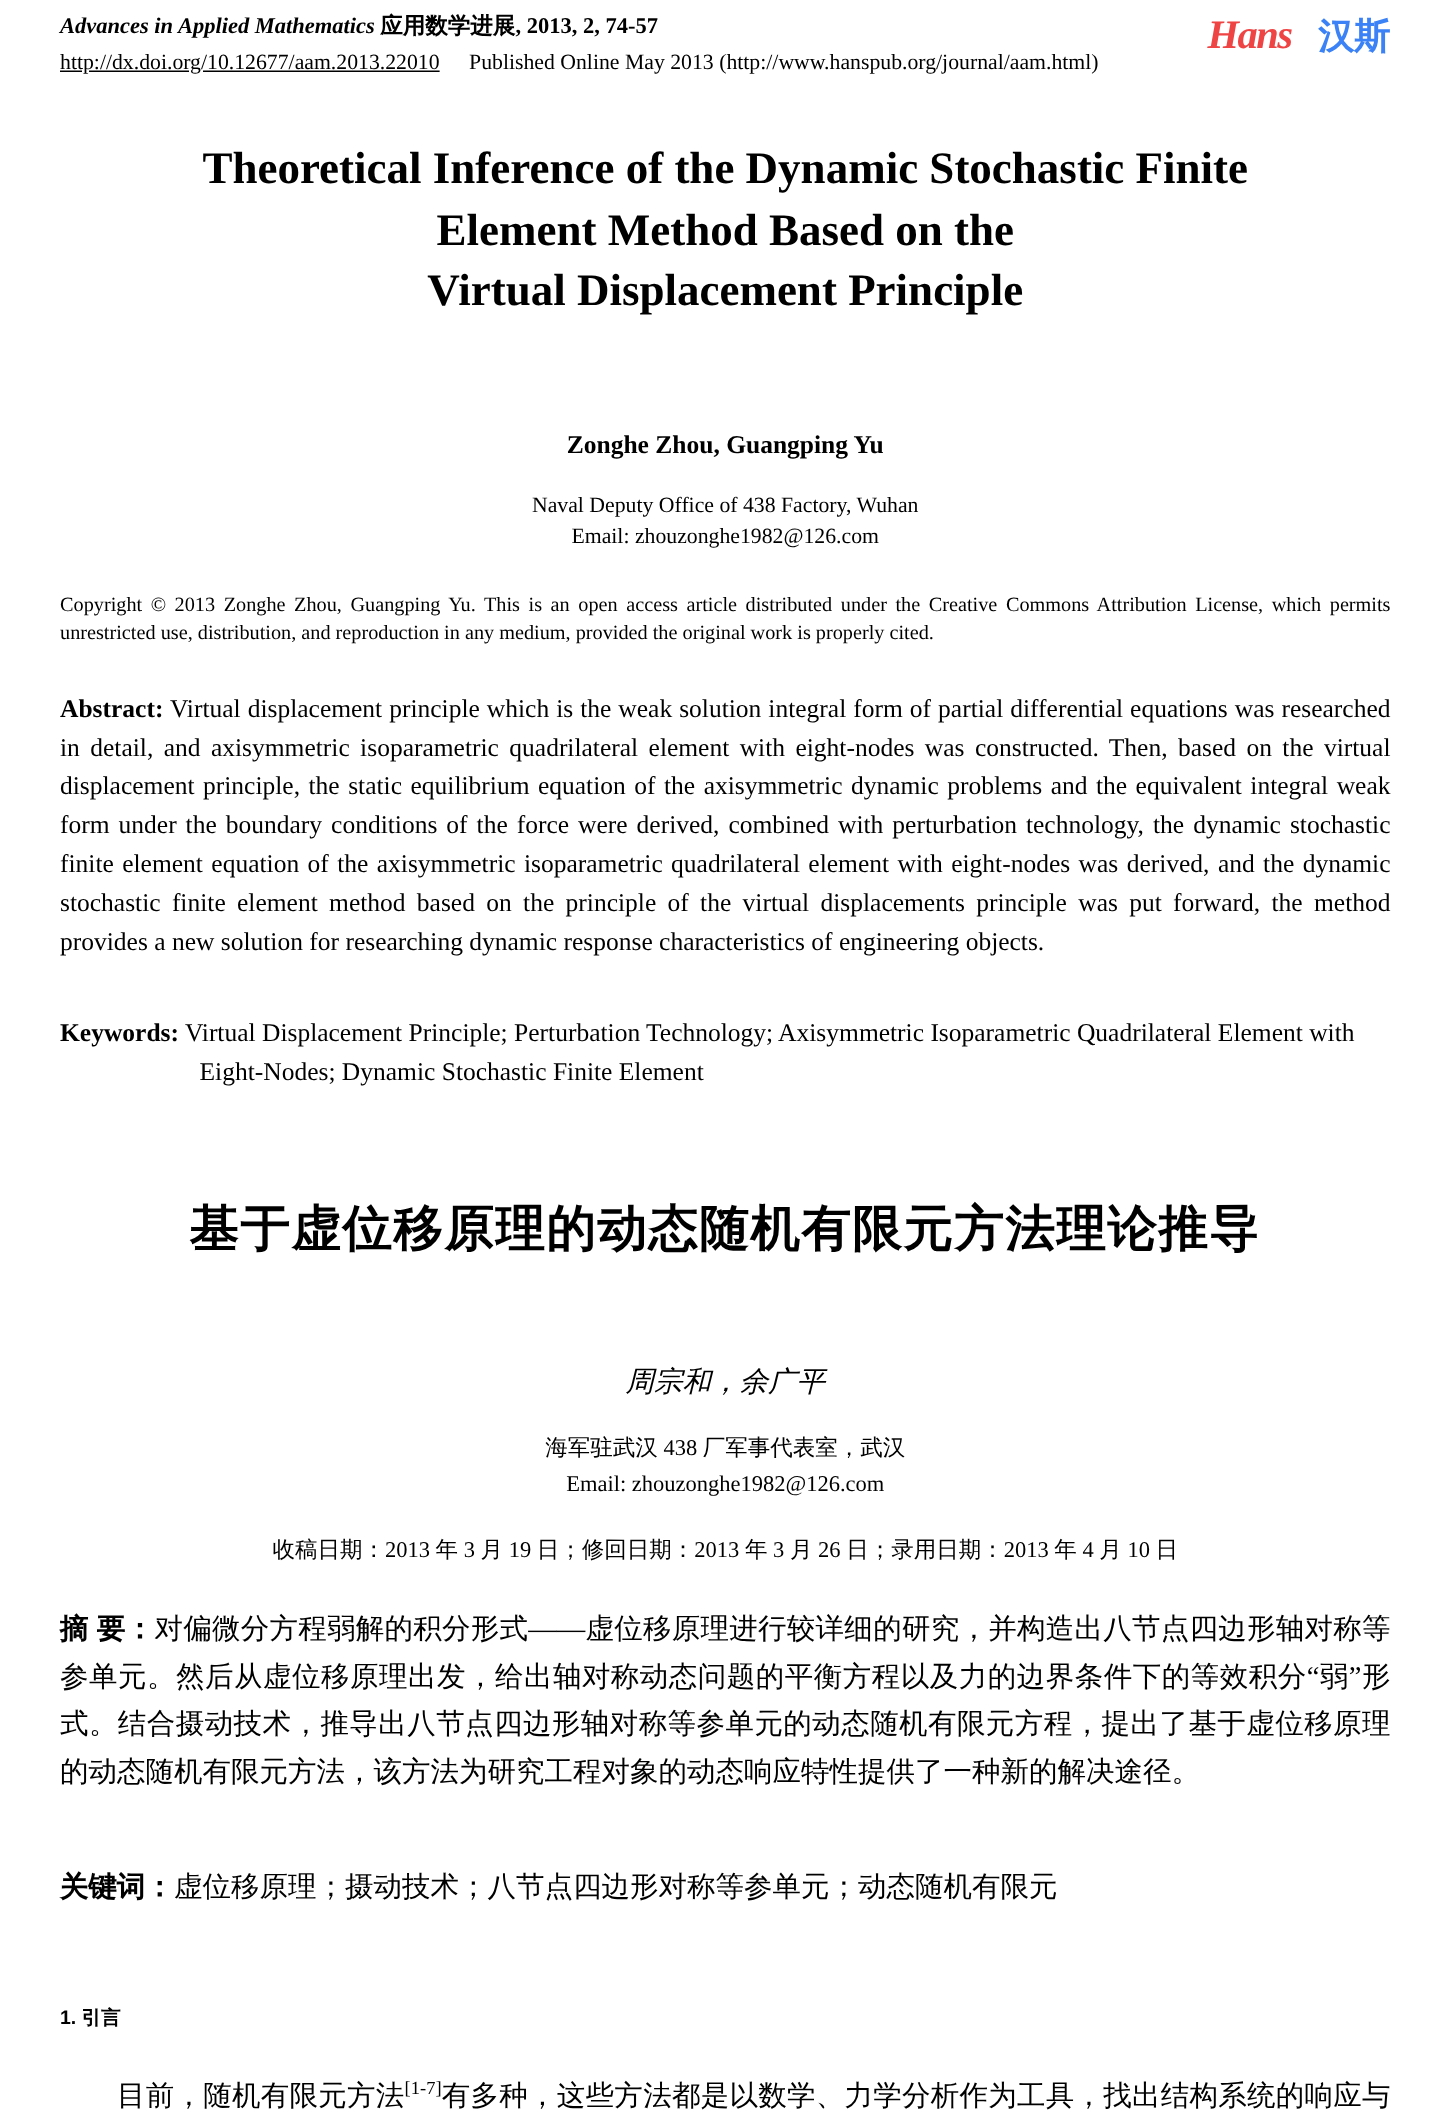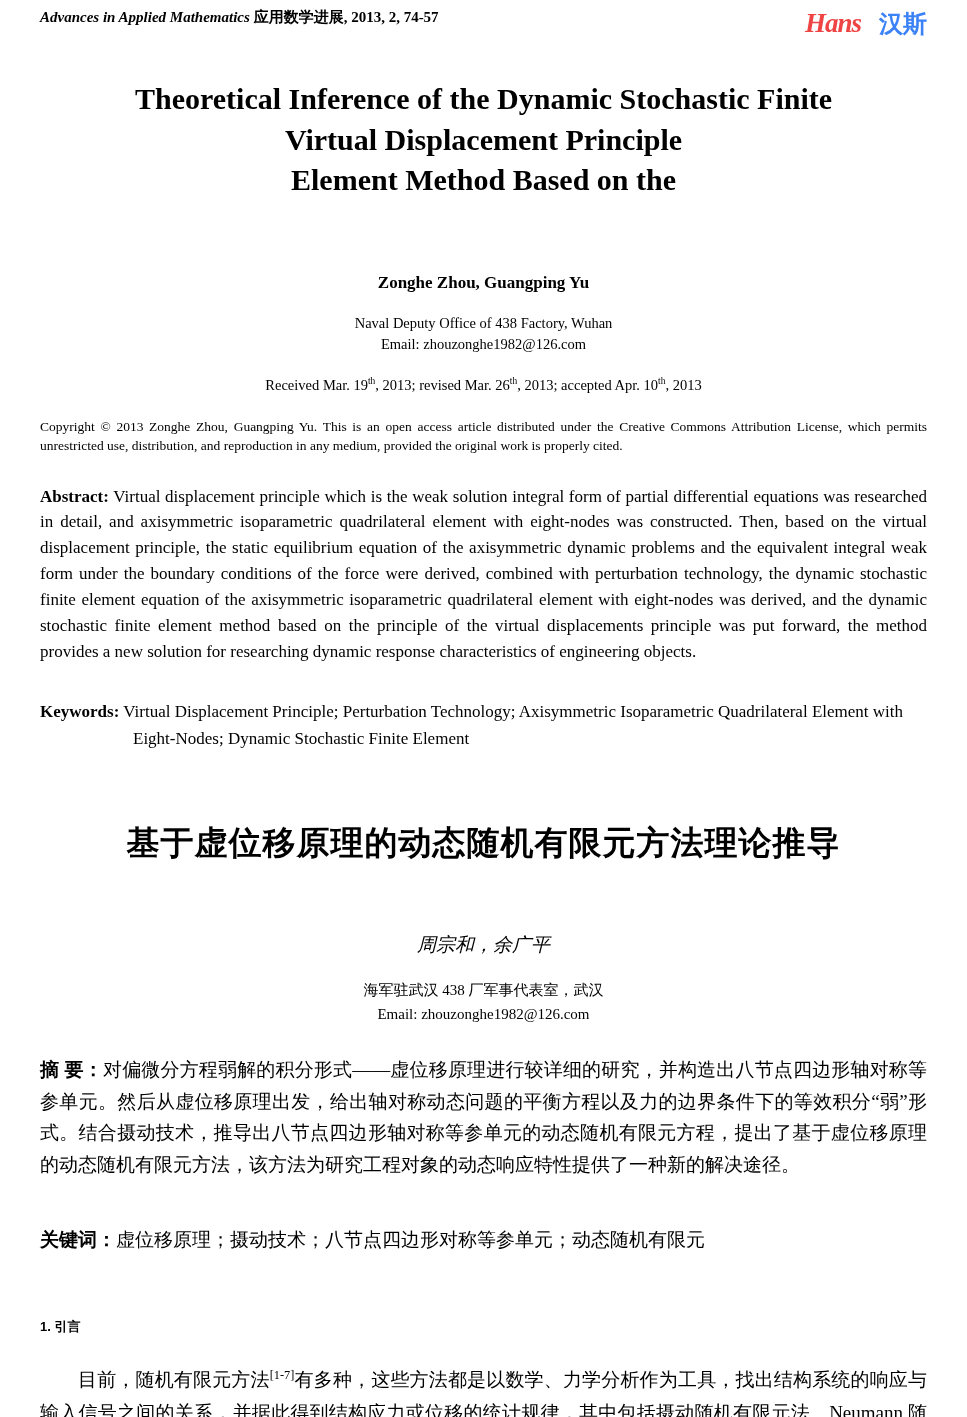--- a/index.html
+++ b/index.html
@@ -47,56 +47,60 @@
 <body>
 
 <div class="page">
 
   <header class="hdr">
     <div class="hdr-left">
       <div class="hdr-line1">
         <span class="jen">Advances in Applied Mathematics</span>
         <span class="jzh">应用数学进展, 2013, 2, 74-57</span>
       </div>
+      <div class="hdr-line2">
+        <a class="doi" href="#">http://dx.doi.org/10.12677/aam.2013.22010</a>
+        <span class="pub">Published Online May 2013 (http://www.hanspub.org/journal/aam.html)</span>
+      </div>
     </div>
     <div class="logo">
       <span class="logo-hans">Hans</span><span class="logo-zh">汉斯</span>
     </div>
   </header>
 
   <h1 class="title">
     <span class="tl">Theoretical Inference of the Dynamic Stochastic Finite</span>
+    <span class="tl">Element Method Based on the</span>
     <span class="tl">Virtual Displacement Principle</span>
-    <span class="tl">Element Method Based on the</span>
   </h1>
 
   <div class="authors">Zonghe Zhou, Guangping Yu</div>
 
   <div class="affil">
     <div>Naval Deputy Office of 438 Factory, Wuhan</div>
     <div>Email: zhouzonghe1982@126.com</div>
   </div>
 
-  <div class="received"><span>Received Mar. 19</span><sup>th</sup><span>, 2013; revised Mar. 26</span><sup>th</sup><span>, 2013; accepted Apr. 10</span><sup>th</sup><span>, 2013</span></div>
 
   <div class="copyright">Copyright © 2013 Zonghe Zhou, Guangping Yu. This is an open access article distributed under the Creative Commons Attribution License, which permits unrestricted use, distribution, and reproduction in any medium, provided the original work is properly cited.</div>
 
   <p class="abstract"><span class="lbl">Abstract:</span><span> Virtual displacement principle which is the weak solution integral form of partial differential equations was researched in detail, and axisymmetric isoparametric quadrilateral element with eight-nodes was constructed. Then, based on the virtual displacement principle, the static equilibrium equation of the axisymmetric dynamic problems and the equivalent integral weak form under the boundary conditions of the force were derived, combined with perturbation technology, the dynamic stochastic finite element equation of the axisymmetric isoparametric quadrilateral element with eight-nodes was derived, and the dynamic stochastic finite element method based on the principle of the virtual displacements principle was put forward, the method provides a new solution for researching dynamic response characteristics of engineering objects.</span></p>
 
   <p class="keywords"><span class="lbl">Keywords:</span><span> Virtual Displacement Principle; Perturbation Technology; Axisymmetric Isoparametric Quadrilateral Element with Eight-Nodes; Dynamic Stochastic Finite Element</span></p>
 
   <h1 class="zh-title">基于虚位移原理的动态随机有限元方法理论推导</h1>
 
   <div class="zh-authors">周宗和，余广平</div>
 
   <div class="zh-affil">
     <div>海军驻武汉 438 厂军事代表室，武汉</div>
     <div>Email: zhouzonghe1982@126.com</div>
   </div>
 
+  <div class="zh-dates">收稿日期：2013 年 3 月 19 日；修回日期：2013 年 3 月 26 日；录用日期：2013 年 4 月 10 日</div>
 
   <p class="zh-abstract"><span class="zh-lbl">摘  要：</span><span>对偏微分方程弱解的积分形式——虚位移原理进行较详细的研究，并构造出八节点四边形轴对称等参单元。然后从虚位移原理出发，给出轴对称动态问题的平衡方程以及力的边界条件下的等效积分“弱”形式。结合摄动技术，推导出八节点四边形轴对称等参单元的动态随机有限元方程，提出了基于虚位移原理的动态随机有限元方法，该方法为研究工程对象的动态响应特性提供了一种新的解决途径。</span></p>
 
   <p class="zh-keywords"><span class="zh-lbl">关键词：</span><span>虚位移原理；摄动技术；八节点四边形对称等参单元；动态随机有限元</span></p>
 
   <h2 class="sec-heading">1. 引言</h2>
 
   <p class="body-p"><span>目前，随机有限元方法</span><sup>[1-7]</sup><span>有多种，这些方法都是以数学、力学分析作为工具，找出结构系统的响应与输入信号之间的关系，并据此得到结构应力或位移的统计规律，其中包括摄动随机有限元法、Neumann 随机有限元法和小波随机有限元等。</span></p>
 
 </div>

